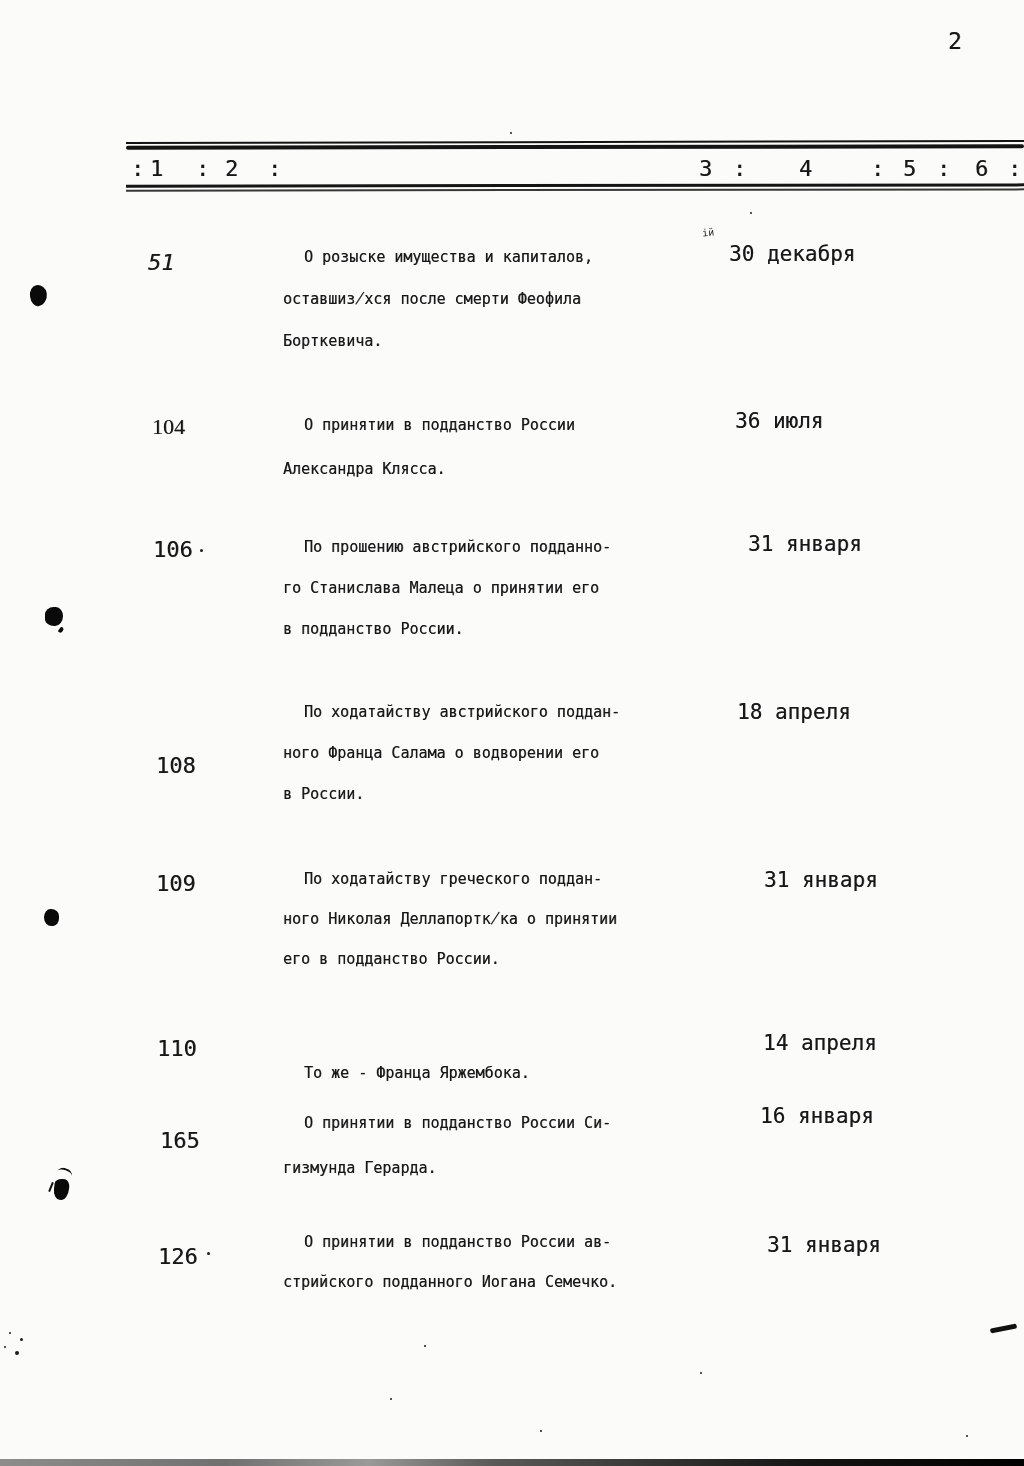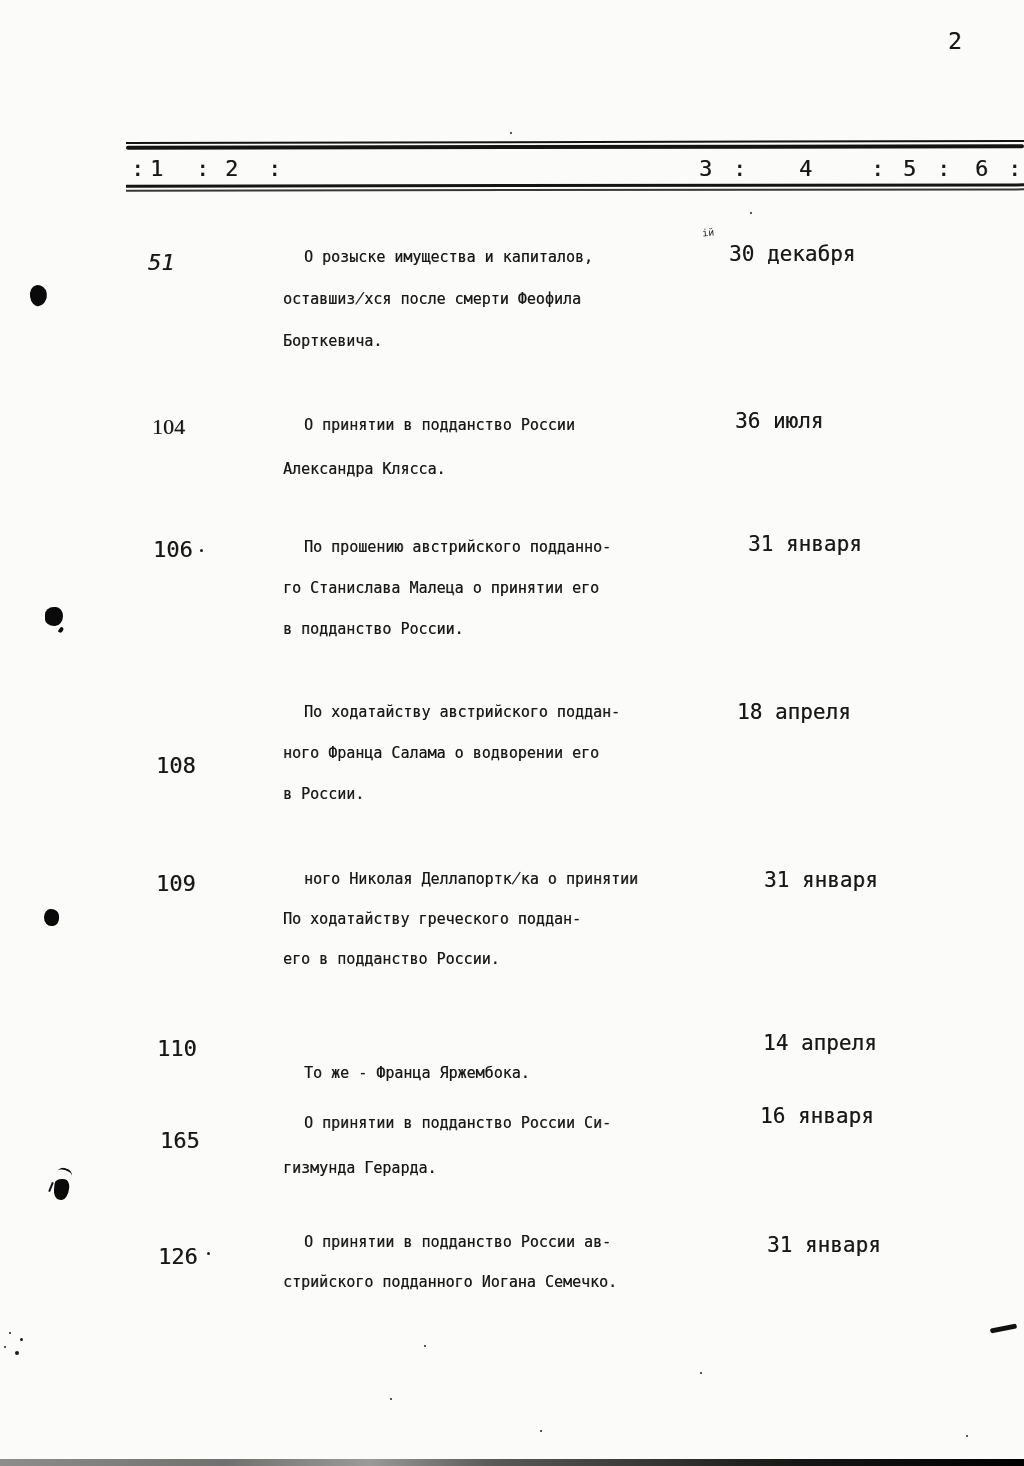--- a/index.html
+++ b/index.html
@@ -102,21 +102,21 @@
         <div class="entry-body typed" style="top: 527px; line-height: 41px;"><div class="line">По прошению австрийского подданно-</div><div class="line">го Станислава Малеца о принятии его</div><div class="line">в подданство России.</div></div>
         <span class="entry-date" style="left: 748px; top: 532px;">31 января</span>
       </div>
       <div>
         <span class="entry-no" style="left: 156px; top: 705px; position: absolute; margin-top: 48px;">108</span>
         <div class="entry-body typed" style="top: 692px; line-height: 41px;"><div class="line">По ходатайству австрийского поддан-</div><div class="line">ного Франца Салама о водворении его</div><div class="line">в России.</div></div>
         <span class="entry-date" style="left: 737px; top: 700px;">18 апреля</span>
       </div>
       <div>
         <span class="entry-no" style="left: 156px; top: 871px; position: absolute;">109</span>
-        <div class="entry-body typed" style="top: 859px; line-height: 40px;"><div class="line">ного Николая Деллапортк̸ка о принятии</div><div class="line">По ходатайству греческого поддан-</div><div class="line">его в подданство России.</div></div>
+        <div class="entry-body typed" style="top: 859px; line-height: 40px;"><div class="line">По ходатайству греческого поддан-</div><div class="line">ного Николая Деллапортк̸ка о принятии</div><div class="line">его в подданство России.</div></div>
         <span class="entry-date" style="left: 764px; top: 868px;">31 января</span>
       </div>
       <div>
         <span class="entry-no" style="left: 157px; top: 1036px; position: absolute;">110</span>
         <div class="entry-body typed" style="top: 1052px; line-height: 42px;"><div class="line">То же - Франца Яржембока.</div></div>
         <span class="entry-date" style="left: 763px; top: 1031px;">14 апреля</span>
       </div>
       <div>
         <span class="entry-no" style="left: 160px; top: 1128px; position: absolute;">165</span>
         <div class="entry-body typed" style="top: 1101px; line-height: 45px;"><div class="line">О принятии в подданство России Си-</div><div class="line">гизмунда Герарда.</div></div>

